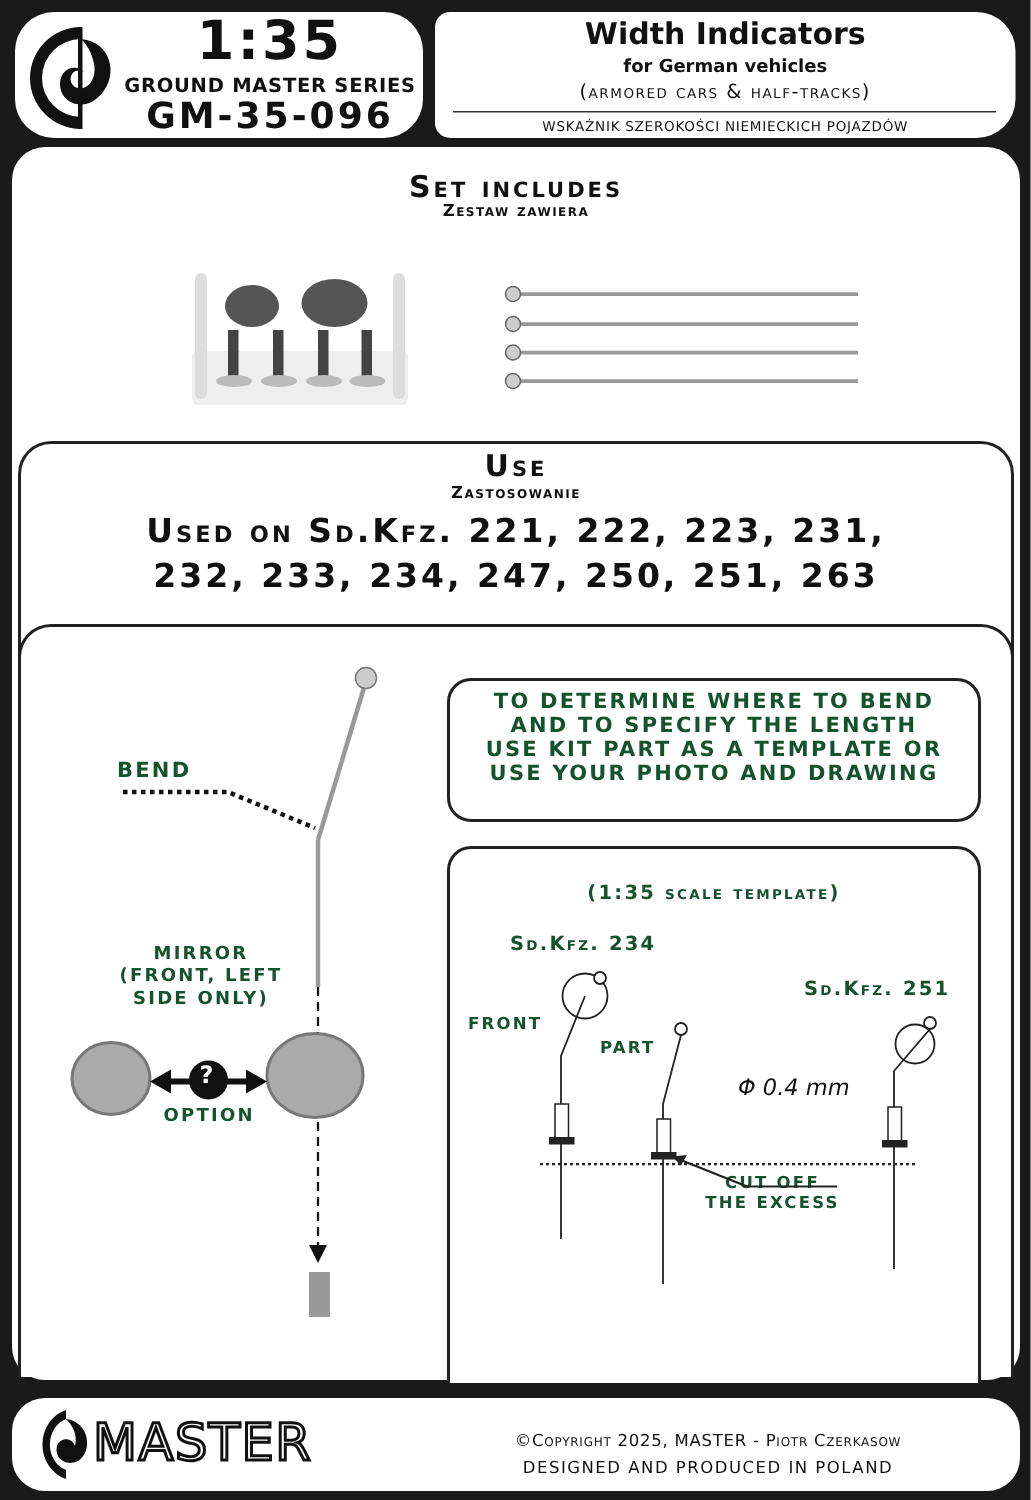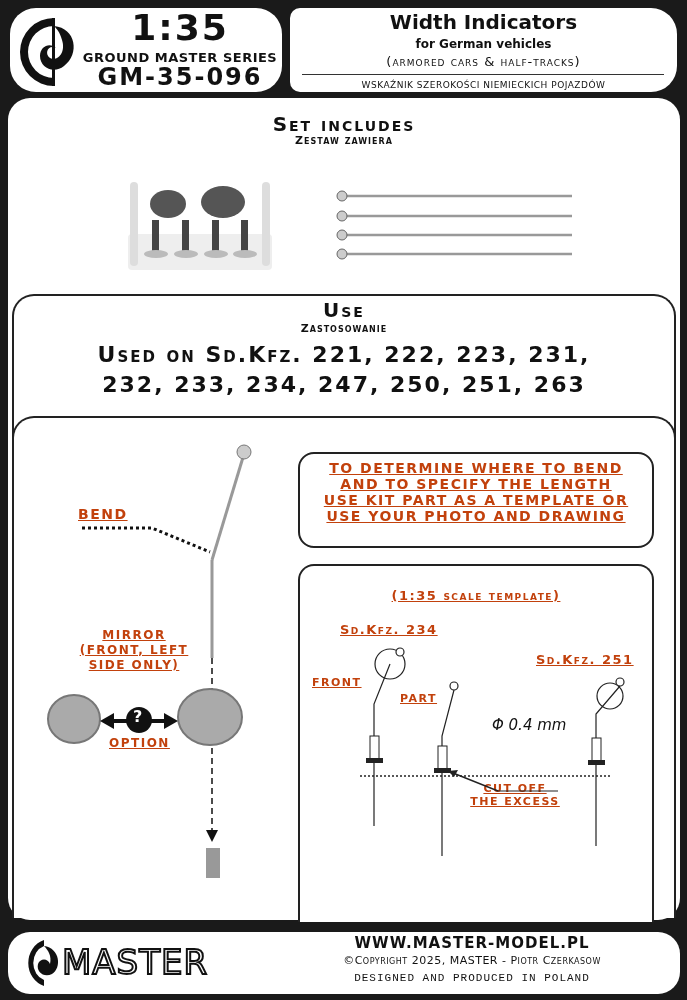--- a/index.html
+++ b/index.html
@@ -6,21 +6,21 @@
   body{width:687px;height:1000px;background:#1a1a1a;position:relative;overflow:hidden;font-family:"DejaVu Sans",sans-serif;color:#111;}
   .panel{position:absolute;background:#fff;}
   .hdr-left{left:10px;top:8px;width:272px;height:84px;border-radius:26px 26px 26px 26px;}
   .hdr-right{left:290px;top:8px;width:387px;height:84px;border-radius:10px 26px 26px 10px;}
   .main{left:8px;top:98px;width:672px;height:822px;border-radius:22px;}
   .box{position:absolute;border:2px solid #222;border-radius:22px;background:#fff;}
   .footer{left:8px;top:932px;width:672px;height:62px;border-radius:22px;}
   .center{text-align:center;}
   .sc{font-variant:small-caps;letter-spacing:1px;}
   .abs{position:absolute;}
-  .lbl{font-family:"DejaVu Sans",sans-serif;letter-spacing:1.5px;font-weight:bold;color:#c2410c;text-decoration:underline;}
+  .lbl{font-family:"DejaVu Sans",sans-serif;letter-spacing:1.5px;font-weight:bold;color:#14532d;}
 </style>
 </head>
 <body>
 
 <div class="panel hdr-left">
   <svg class="abs" style="left:8px;top:6px;" width="62" height="76" viewBox="0 0 62 76">
     <path d="M36 4 A34 34 0 0 0 36 72 L36 64 A26 26 0 0 1 36 12 Z" fill="#111"></path>
     <path d="M36 12 C58 14 62 40 46 52 C36 60 22 54 22 42 C22 32 32 28 38 34 C30 30 26 40 32 44 C40 48 48 38 44 26 C42 18 38 14 36 12 Z" fill="#111"></path>
     <rect x="34" y="4" width="3" height="68" fill="#111"></rect>
   </svg>
@@ -162,16 +162,15 @@
     </div>
   </div>
 </div>
 
 <div class="panel footer">
   <svg class="abs" style="left:14px;top:6px;" width="40" height="50" viewBox="0 0 40 50">
     <path d="M22 2 A22 24 0 0 0 22 48 L22 42 A16 18 0 0 1 22 8 Z" fill="#111"></path>
     <path d="M22 8 C38 10 40 30 30 36 C22 40 14 34 16 26 C18 20 26 20 28 26 C30 18 26 12 22 8 Z" fill="#111"></path>
   </svg>
   <div class="abs" style="left:54px;top:10px;font-size:34px;font-weight:normal;color:#fff;-webkit-text-stroke:2px #111;letter-spacing:1px;">MASTER</div>
-  <div class="abs center" style="left:266px;top:2px;width:396px;font-size:15px;font-weight:bold;letter-spacing:1px;">WWW.MASTER-MODEL.PL</div>
   <div class="abs center sc" style="left:266px;top:22px;width:396px;font-size:11px;letter-spacing:0.5px;">©Copyright 2025, MASTER - Piotr Czerkasow</div>
-  <div class="abs center" style="left:266px;top:40px;width:396px;font-size:11px;letter-spacing:1px;font-family:Liberation Mono, monospace;">DESIGNED AND PRODUCED IN POLAND</div>
+  <div class="abs center" style="left:266px;top:40px;width:396px;font-size:11px;letter-spacing:1px;">DESIGNED AND PRODUCED IN POLAND</div>
 </div>
 
 </body></html>

